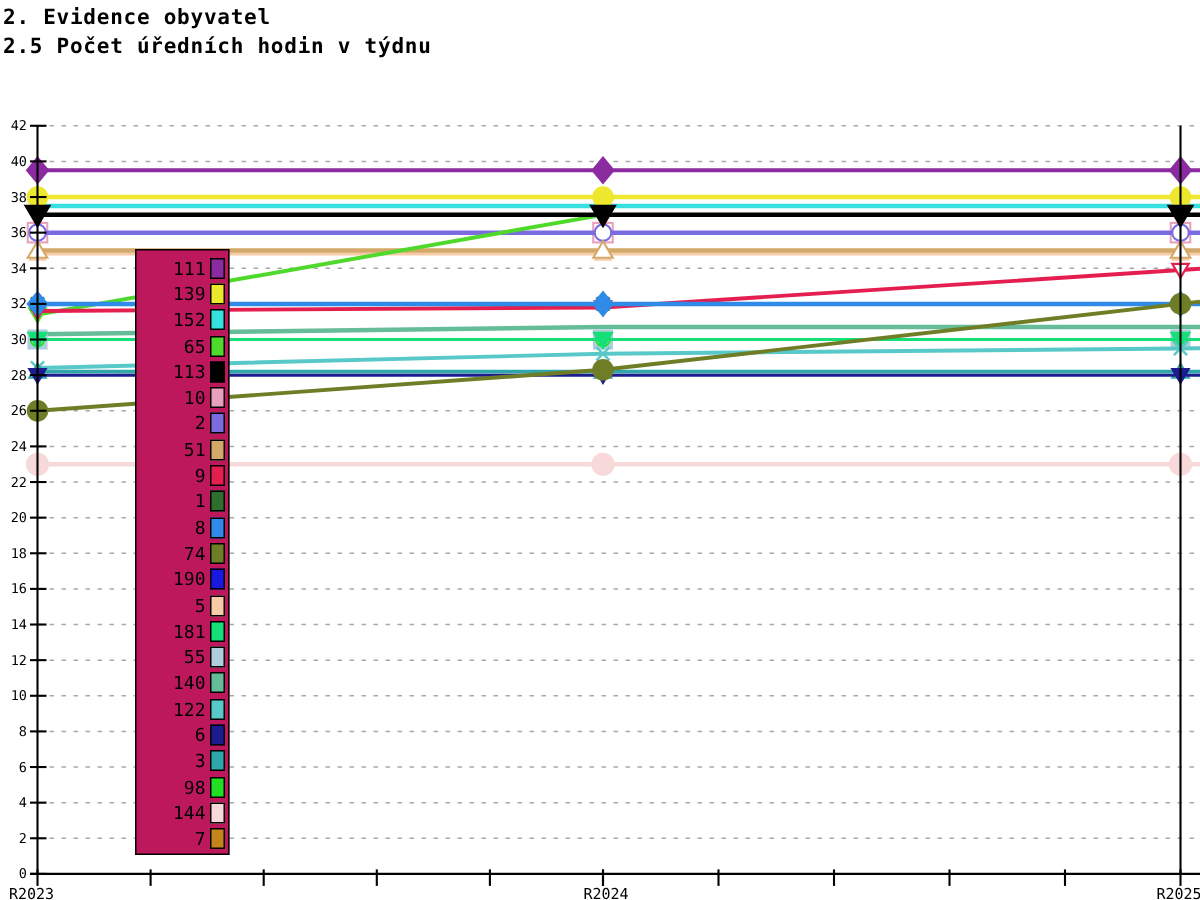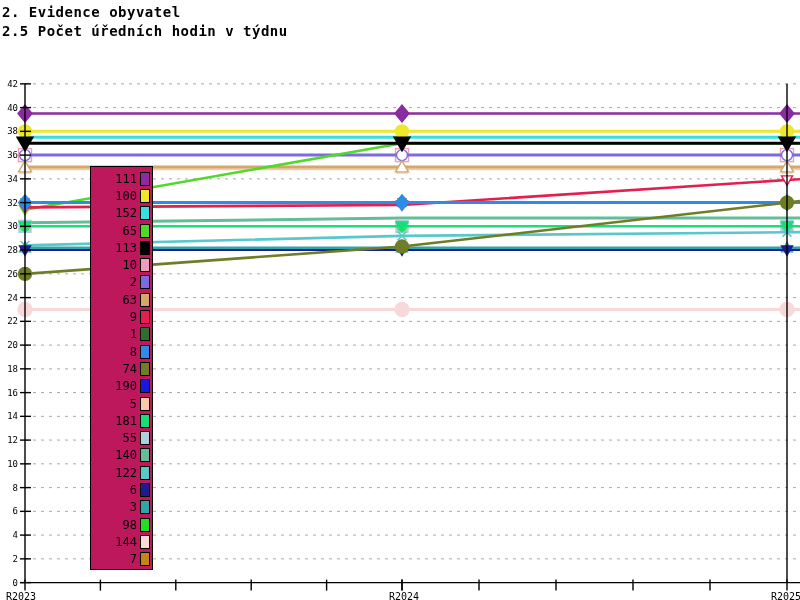--- a/index.html
+++ b/index.html
@@ -247,21 +247,21 @@
         <text x="404" y="599.6" text-anchor="middle" font-size="10px" font-family="&quot;DejaVu Sans Mono&quot;,monospace" fill="#000">R2024</text>
         <text x="786" y="599.6" text-anchor="middle" font-size="10px" font-family="&quot;DejaVu Sans Mono&quot;,monospace" fill="#000">R2025</text>
       </g>
     </svg>
   <div id="legend">
       <div class="legend-row">
         <span class="legend-num">111</span>
         <span class="legend-swatch" style="background: rgb(139, 43, 160);"></span>
       </div>
       <div class="legend-row">
-        <span class="legend-num">100</span>
+        <span class="legend-num">139</span>
         <span class="legend-swatch" style="background: rgb(237, 231, 46);"></span>
       </div>
       <div class="legend-row">
         <span class="legend-num">152</span>
         <span class="legend-swatch" style="background: rgb(56, 223, 223);"></span>
       </div>
       <div class="legend-row">
         <span class="legend-num">65</span>
         <span class="legend-swatch" style="background: rgb(79, 217, 43);"></span>
       </div>
@@ -271,21 +271,21 @@
       </div>
       <div class="legend-row">
         <span class="legend-num">10</span>
         <span class="legend-swatch" style="background: rgb(233, 160, 188);"></span>
       </div>
       <div class="legend-row">
         <span class="legend-num">2</span>
         <span class="legend-swatch" style="background: rgb(122, 108, 224);"></span>
       </div>
       <div class="legend-row">
-        <span class="legend-num">63</span>
+        <span class="legend-num">51</span>
         <span class="legend-swatch" style="background: rgb(212, 168, 104);"></span>
       </div>
       <div class="legend-row">
         <span class="legend-num">9</span>
         <span class="legend-swatch" style="background: rgb(229, 30, 80);"></span>
       </div>
       <div class="legend-row">
         <span class="legend-num">1</span>
         <span class="legend-swatch" style="background: rgb(46, 111, 46);"></span>
       </div>

